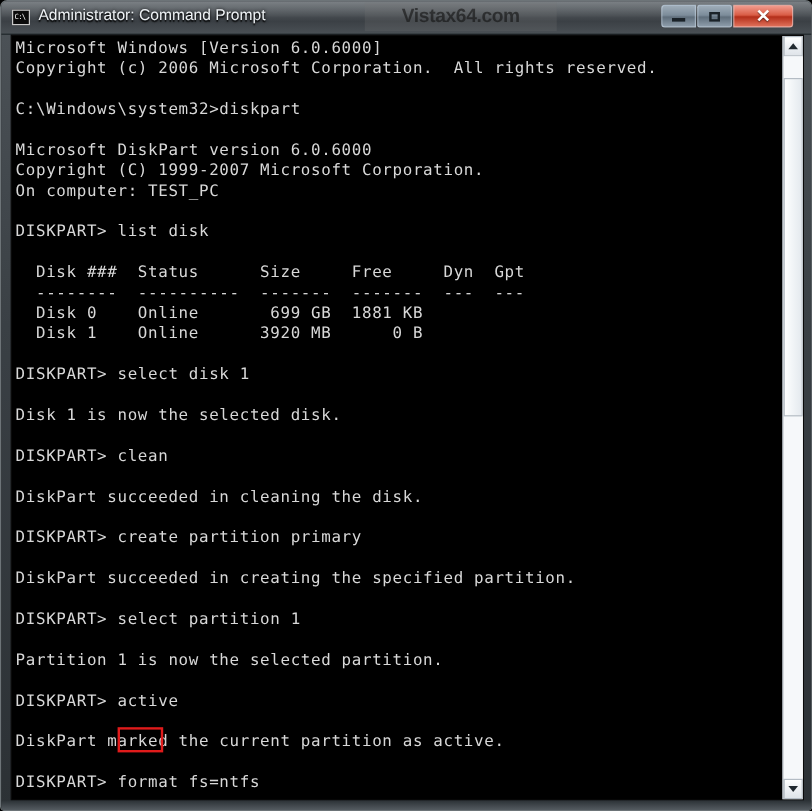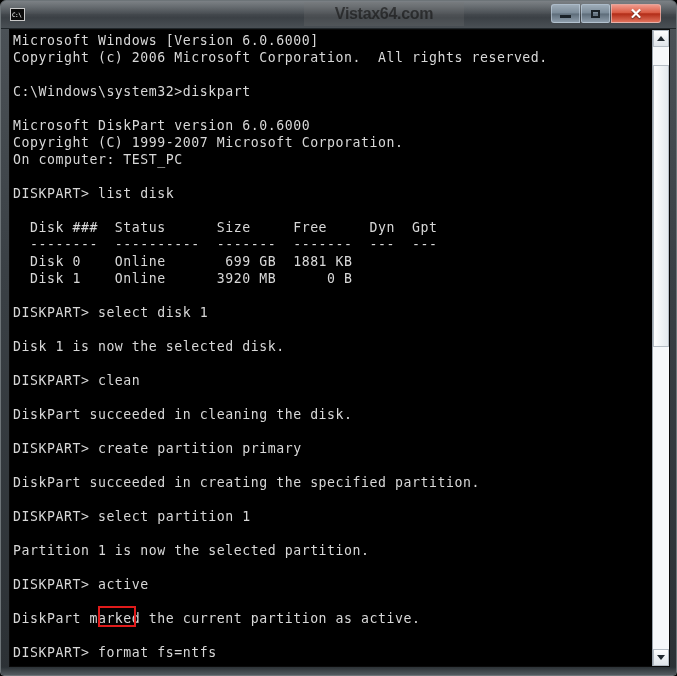--- a/index.html
+++ b/index.html
@@ -239,20 +239,21 @@
 </head>
 <body>
 
 <div id="window">
 
   <div id="titlebar">
     <div id="titlebar-glass"></div>
 
     <div id="cmd-icon">C:\</div>
 
+    <div id="title-text">Administrator: Command Prompt</div>
 
     <div id="watermark">Vistax64.com</div>
 
     <div class="winbtn" id="btn-min">
       <span class="glyph-min"></span>
     </div>
     <div class="winbtn" id="btn-max">
       <span class="glyph-max"></span>
     </div>
     <div class="winbtn" id="btn-close">

